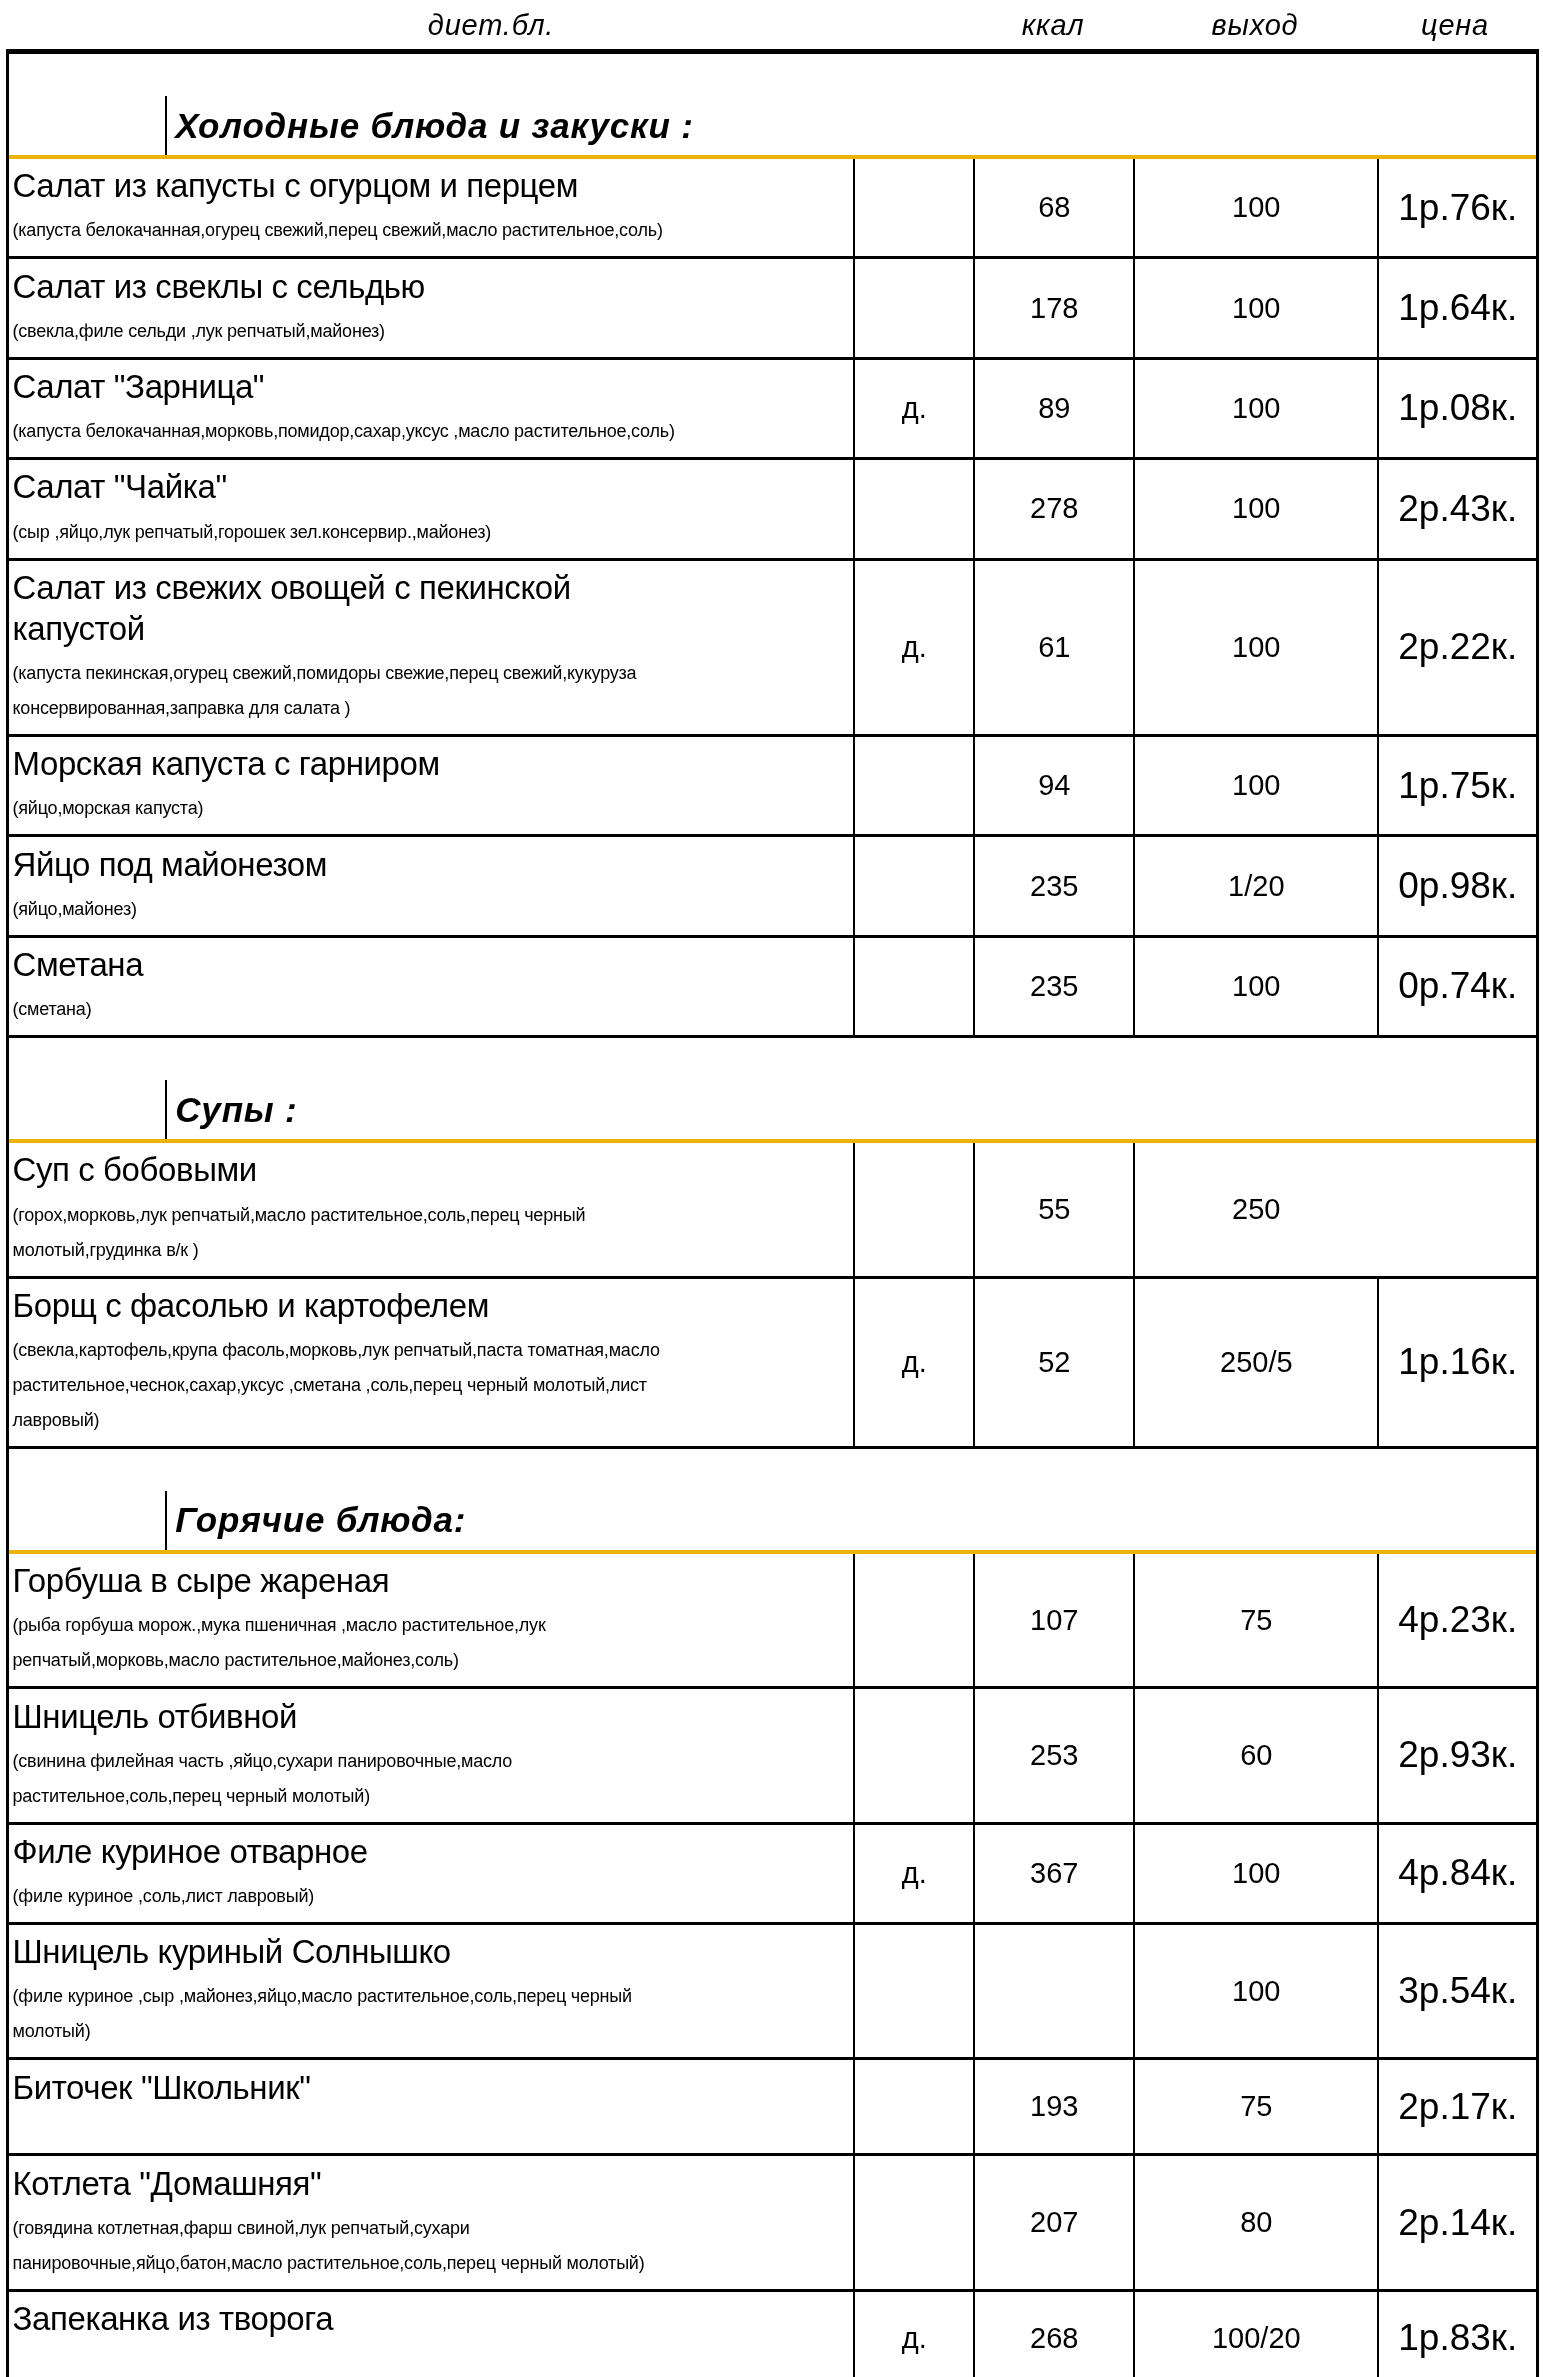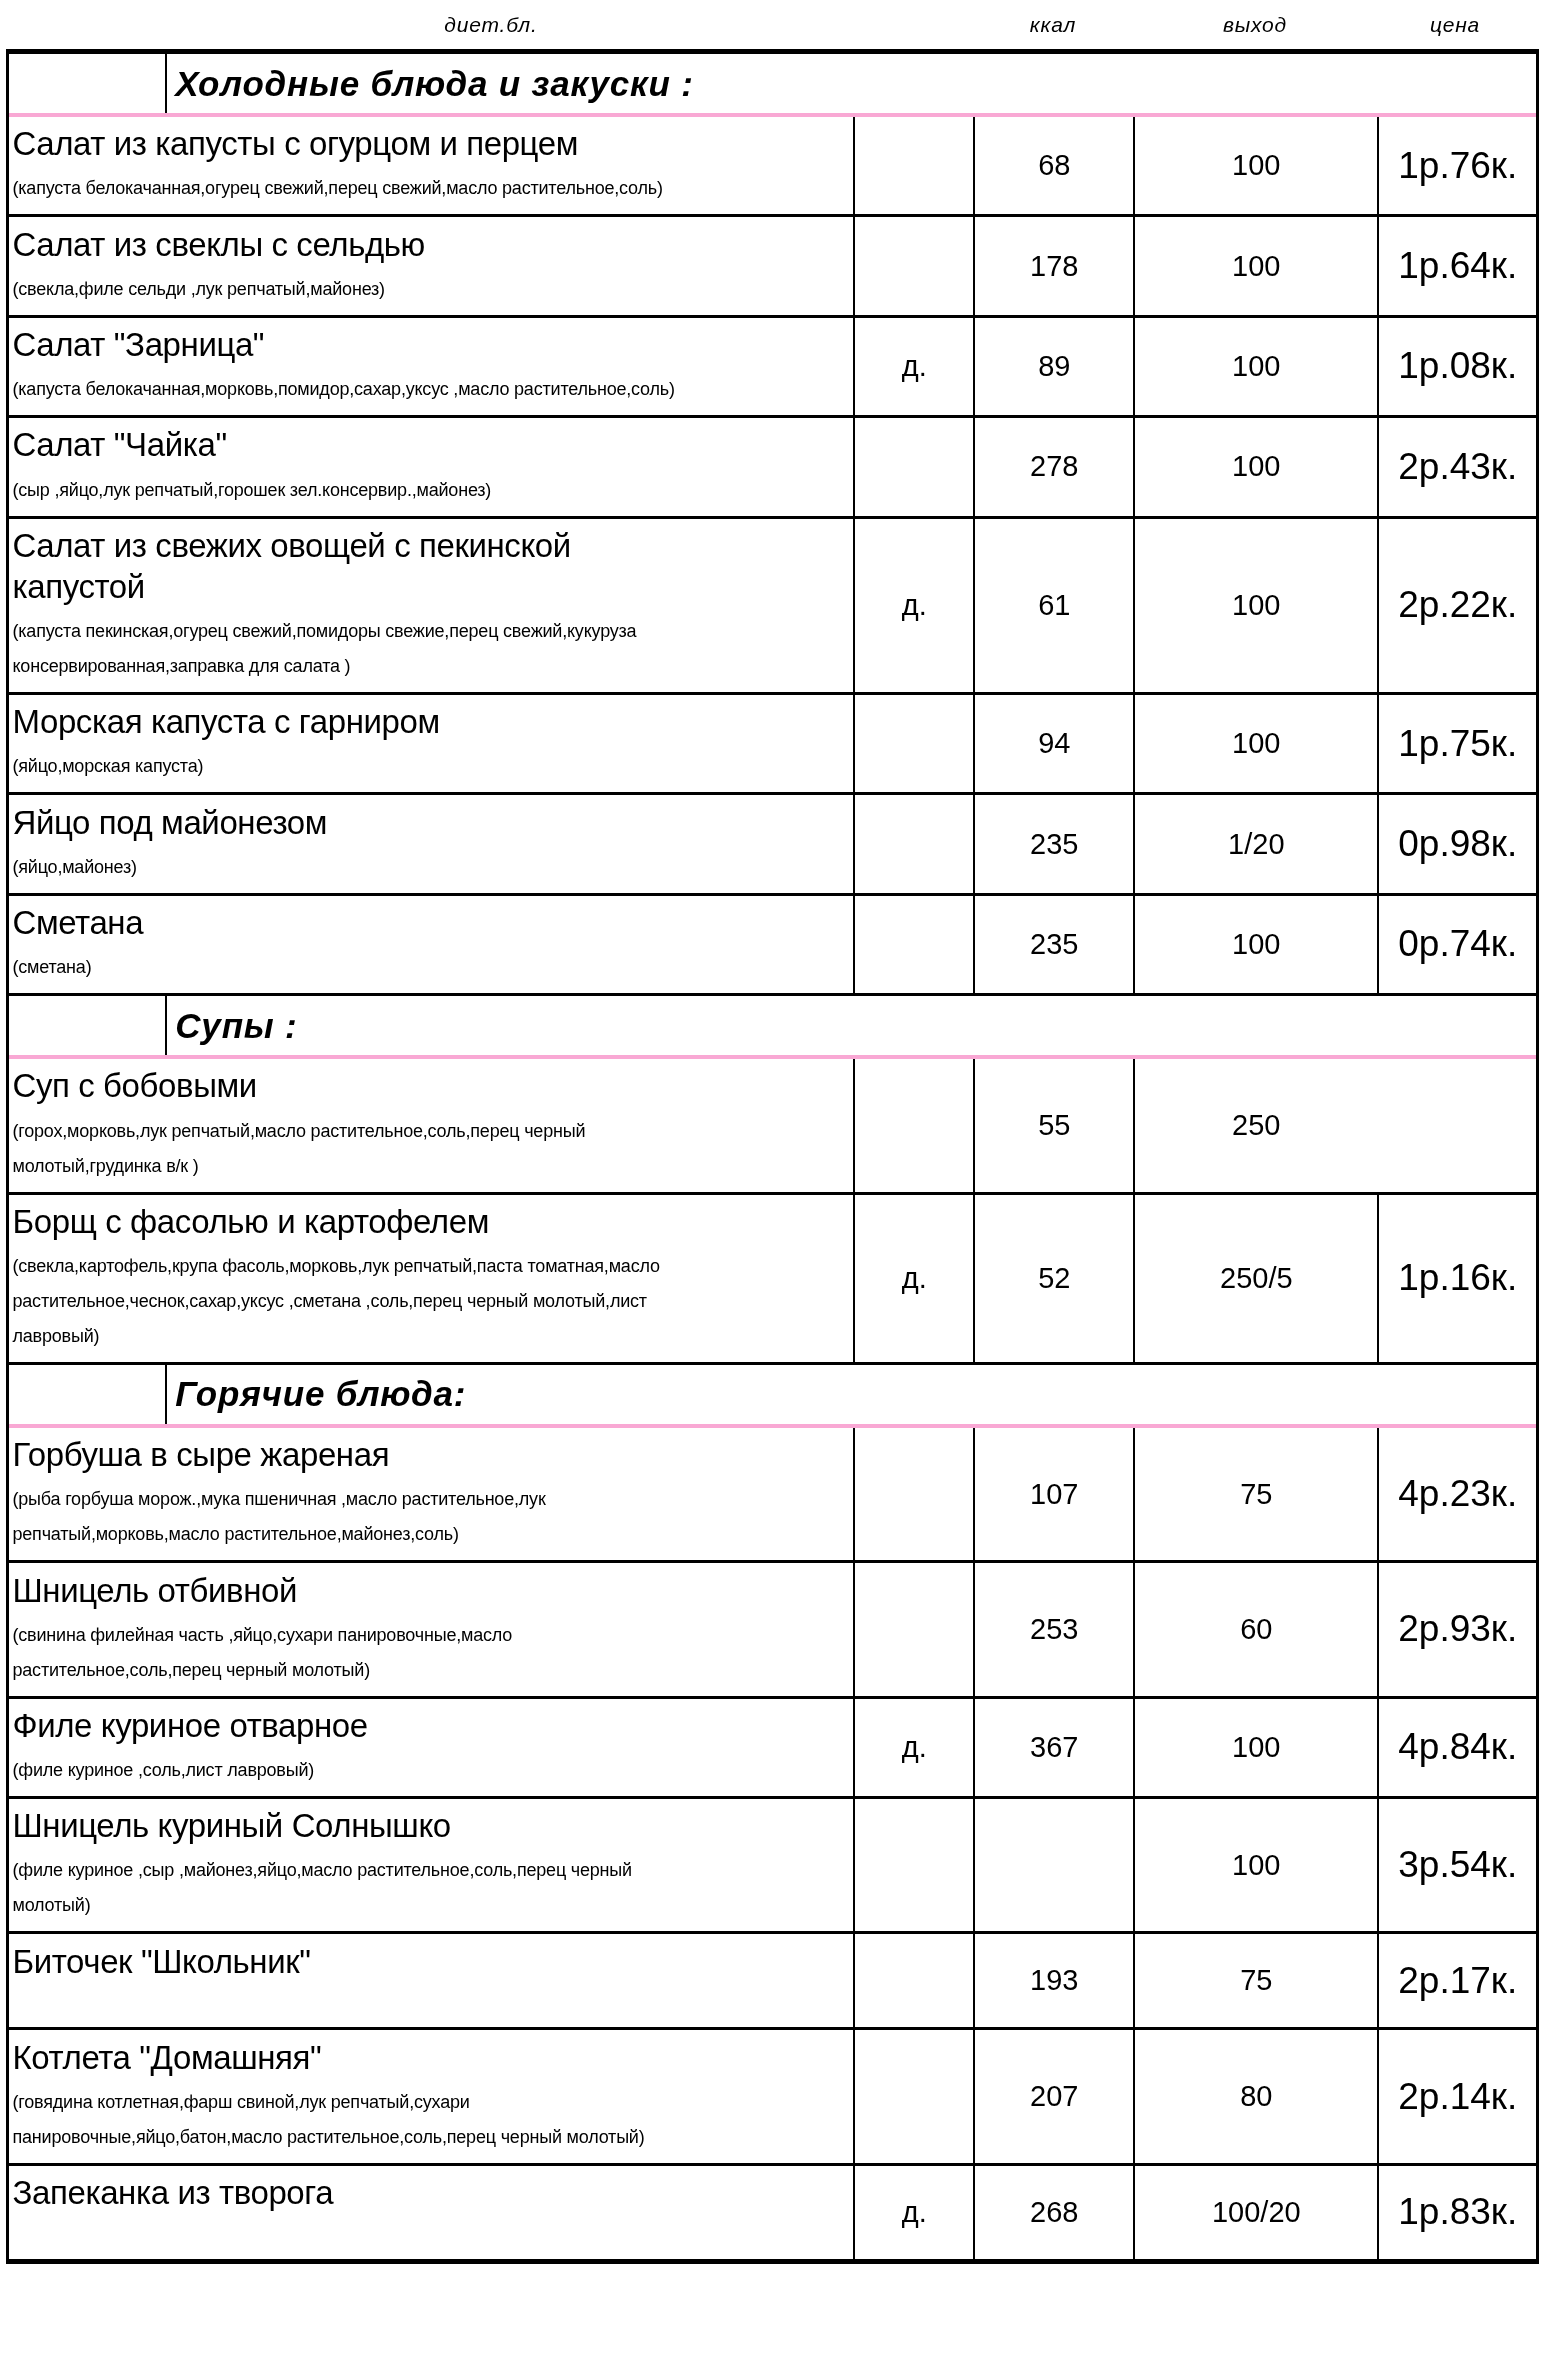--- a/index.html
+++ b/index.html
@@ -19,21 +19,21 @@
 
   
   .top-header {
     position: relative;
     height: 49px;
   }
   .th-label {
     position: absolute;
     top: 3.2px;
     font-style: italic;
-    font-size: 21px;
+    font-size: 29px;
     line-height: 44px;
     text-align: center;
     white-space: nowrap;
     letter-spacing: 0.8px;
   }
   .th-diet  { left: 396px; width: 190px; }
   .th-kcal  { left: 973px; width: 160px; }
   .th-vyhod { left: 1133px; width: 244px; }
   .th-cena  { left: 1377px; width: 156px; }
 
@@ -46,22 +46,23 @@
     border-top-width: 5.5px;
     border-bottom-width: 5.5px;
     background: #fff;
   }
   .menu-table > div:last-child { border-bottom: none; }
 
   
   .section-row {
     display: grid;
     grid-template-columns: 158px 1fr;
-    border-bottom: 4px solid #f9a8d4;
+    border-bottom: 4px solid #eab308;
     min-height: 59px;
+    margin-top: 42px;
   }
   .section-spacer { border-right: 2.4px solid #000; }
   .section-title {
     display: flex;
     align-items: center;
     padding: 4.7px 8px 4.7px 8px;
     font-style: italic;
     font-weight: bold;
     font-size: 35px;
     letter-spacing: 0.8px;

